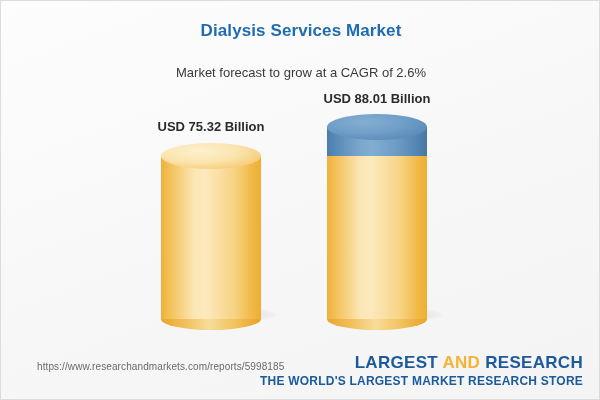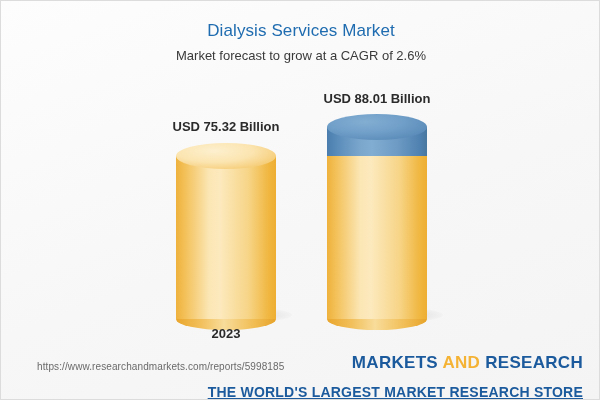--- a/index.html
+++ b/index.html
@@ -27,27 +27,27 @@
   
   .header {
     position: absolute;
     top: 20px;
     left: 0;
     width: 600px;
     text-align: center;
   }
   .title {
     font-size: 17px;
-    font-weight: normal;
+    font-weight: bold;
     color: #1f6cb0;
     letter-spacing: 0.1px;
     line-height: 20px;
   }
   .subtitle {
-    margin-top: 7px;
+    margin-top: 24px;
     font-size: 13px;
     color: #3a3a3a;
     line-height: 16px;
   }
 
   
   .plot {
     position: absolute;
     left: 0;
     top: 0;
@@ -55,21 +55,21 @@
     height: 340px;
   }
 
   .bar-group {
     position: absolute;
     bottom: 0;
     width: 160px;
     height: 250px;
     margin-top: 26px;
   }
-  #group-2023 { left: 145px; }
+  #group-2023 { left: 130px; }
   #group-2029 { left: 296px; }
 
   .value-label {
     position: absolute;
     left: 0;
     width: 160px;
     text-align: center;
     font-size: 13px;
     font-weight: bold;
     color: #2b2b2b;
@@ -205,27 +205,26 @@
   .logo-main {
     font-size: 17px;
     font-weight: bold;
     color: #1b5a9c;
     letter-spacing: 0.3px;
     line-height: 19px;
     white-space: nowrap;
   }
   .logo-main .and { color: #f5b335; }
   .logo-tag {
-    margin-top: 12px;
-    font-size: 14px;
+    margin-top: 2px;
+    font-size: 12px;
     font-weight: bold;
     color: #1b5a9c;
     letter-spacing: 0.22px;
     white-space: nowrap;
-    text-decoration: underline;
   }
 </style>
 </head>
 <body>
 
 <div class="card">
 
   <div class="header">
     <div class="title">Dialysis Services Market</div>
     <div class="subtitle">Market forecast to grow at a CAGR of 2.6%</div>
@@ -237,21 +236,20 @@
       <div class="value-label" style="top: 28px;">USD 75.32 Billion</div>
 
       <div class="shadow" style="bottom: 18px;"></div>
 
       <div class="cylinder" style="bottom: 22px; height: 176px;">
         <div class="cyl-bottom yellow" style="bottom: -11px;"></div>
         <div class="cyl-body" style="bottom: 0; height: 163px;"></div>
         <div class="cyl-top yellow" style="bottom: 150px;"></div>
       </div>
 
-      <div class="cat-label" style="bottom: 0;">2023</div>
     </div>
 
     <div class="bar-group" id="group-2029">
       <div class="value-label" style="top: 0px;">USD 88.01 Billion</div>
 
       <div class="shadow" style="bottom: 18px;"></div>
 
       <div class="cylinder" style="bottom: 22px; height: 205px;">
         <div class="cyl-bottom yellow" style="bottom: -11px;"></div>
         <div class="cyl-body" style="bottom: 0; height: 163px;"></div>
@@ -260,18 +258,18 @@
       </div>
 
     </div>
 
   </div>
 
   <div class="footer">
     <div class="source-url">https://www.researchandmarkets.com/reports/5998185</div>
 
     <div class="logo">
-      <div class="logo-main"><span>MARKETS</span><span> </span><span class="and">AND</span><span> </span><span>RESEARCH</span></div>
+      <div class="logo-main"><span>LARGEST</span><span> </span><span class="and">AND</span><span> </span><span>RESEARCH</span></div>
       <div class="logo-tag">THE WORLD'S LARGEST MARKET RESEARCH STORE</div>
     </div>
   </div>
 
 </div>
 
 </body></html>

